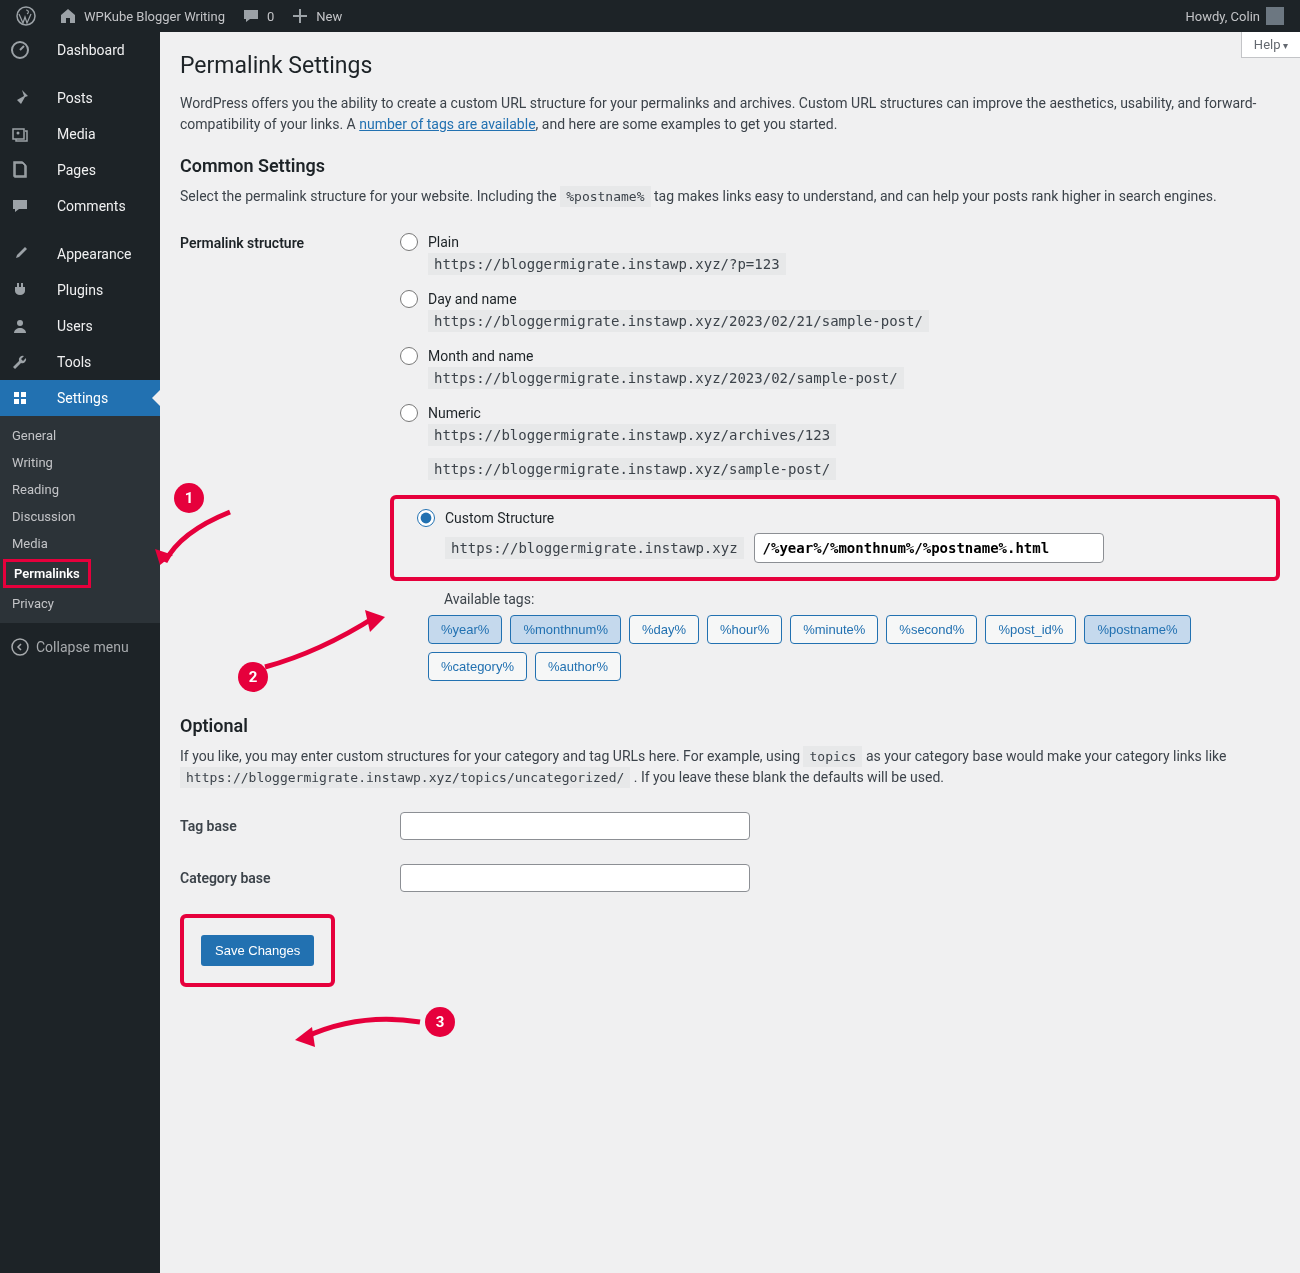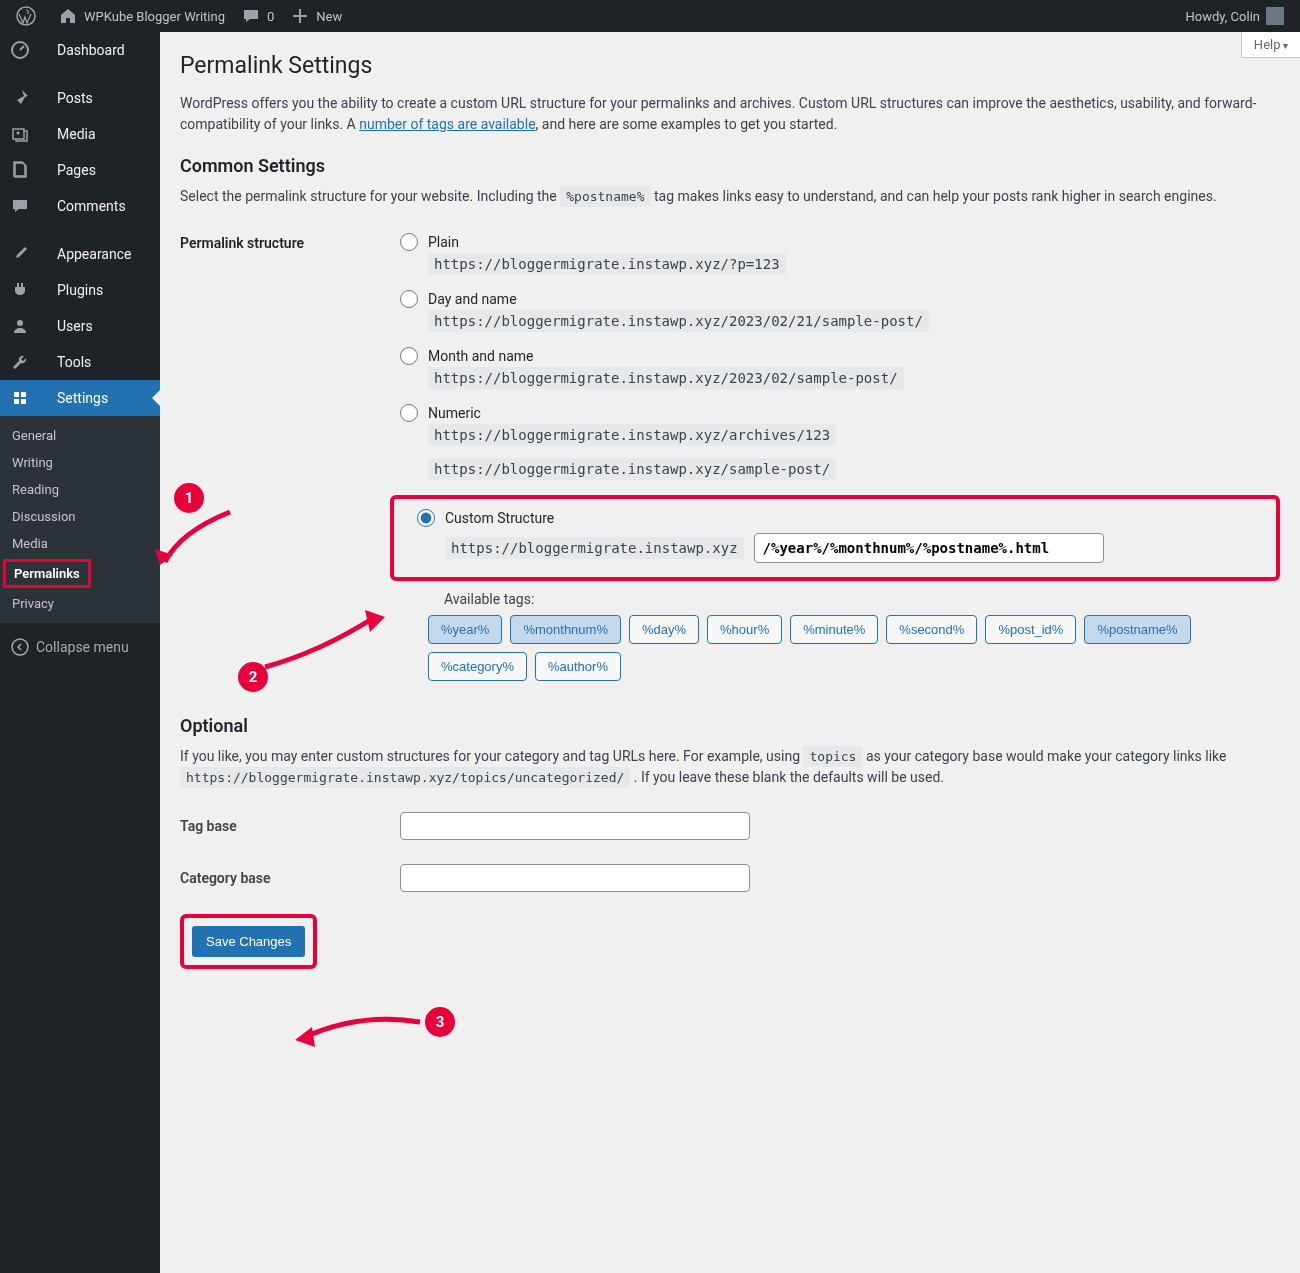--- a/index.html
+++ b/index.html
@@ -63,21 +63,21 @@
 .custom-inline { display:flex; align-items:center; gap:10px; margin:6px 0 2px 28px; }
 .custom-inline code { font-size:14px; }
 .custom-inline input[type=text] { flex:1; max-width:350px; padding:6px 8px; border:1px solid #8c8f94; border-radius:4px; font-family: Menlo, Consolas, monospace; font-size:14px; background:#fff;font-weight:bold; }
 .tags-label { margin:10px 0 8px 44px; font-size:14px; }
 .tags { display:flex; flex-wrap:wrap; gap:8px; margin-left:28px; }
 .tag-btn { border:1px solid #2271b1; color:#2271b1; background:#f6f7f7; padding:6px 12px; border-radius:4px; font-size:13px; cursor:pointer; }
 .tag-btn.active { background:#c5d9ed; }
 .optional-row { display:flex; align-items:center; padding:12px 0; }
 .optional-row .th { width:220px; font-weight:600; font-size:14px; }
 .optional-row input { width:350px; padding:5px 8px; border:1px solid #8c8f94; border-radius:4px; font-size:14px; }
-.save-wrap { display:inline-block; border:4px solid #e6003c; border-radius:6px; padding:8px; margin-top:10px; }
+.save-wrap { display:inline-block; border:4px solid #e6003c; border-radius:6px; padding:17px; margin-top:10px; }
 .save-btn { background:#2271b1; color:#fff; border:none; padding:8px 14px; border-radius:3px; font-size:13px; cursor:pointer; }
 
 .anno-circle {
   position:absolute; width:30px; height:30px; background:#e6003c; color:#fff;
   border-radius:50%; display:flex; align-items:center; justify-content:center;
   font-weight:700; font-size:15px; z-index:10;
 }
 .anno-arrow { position:absolute; z-index:9; }
 </style>
 </head>

